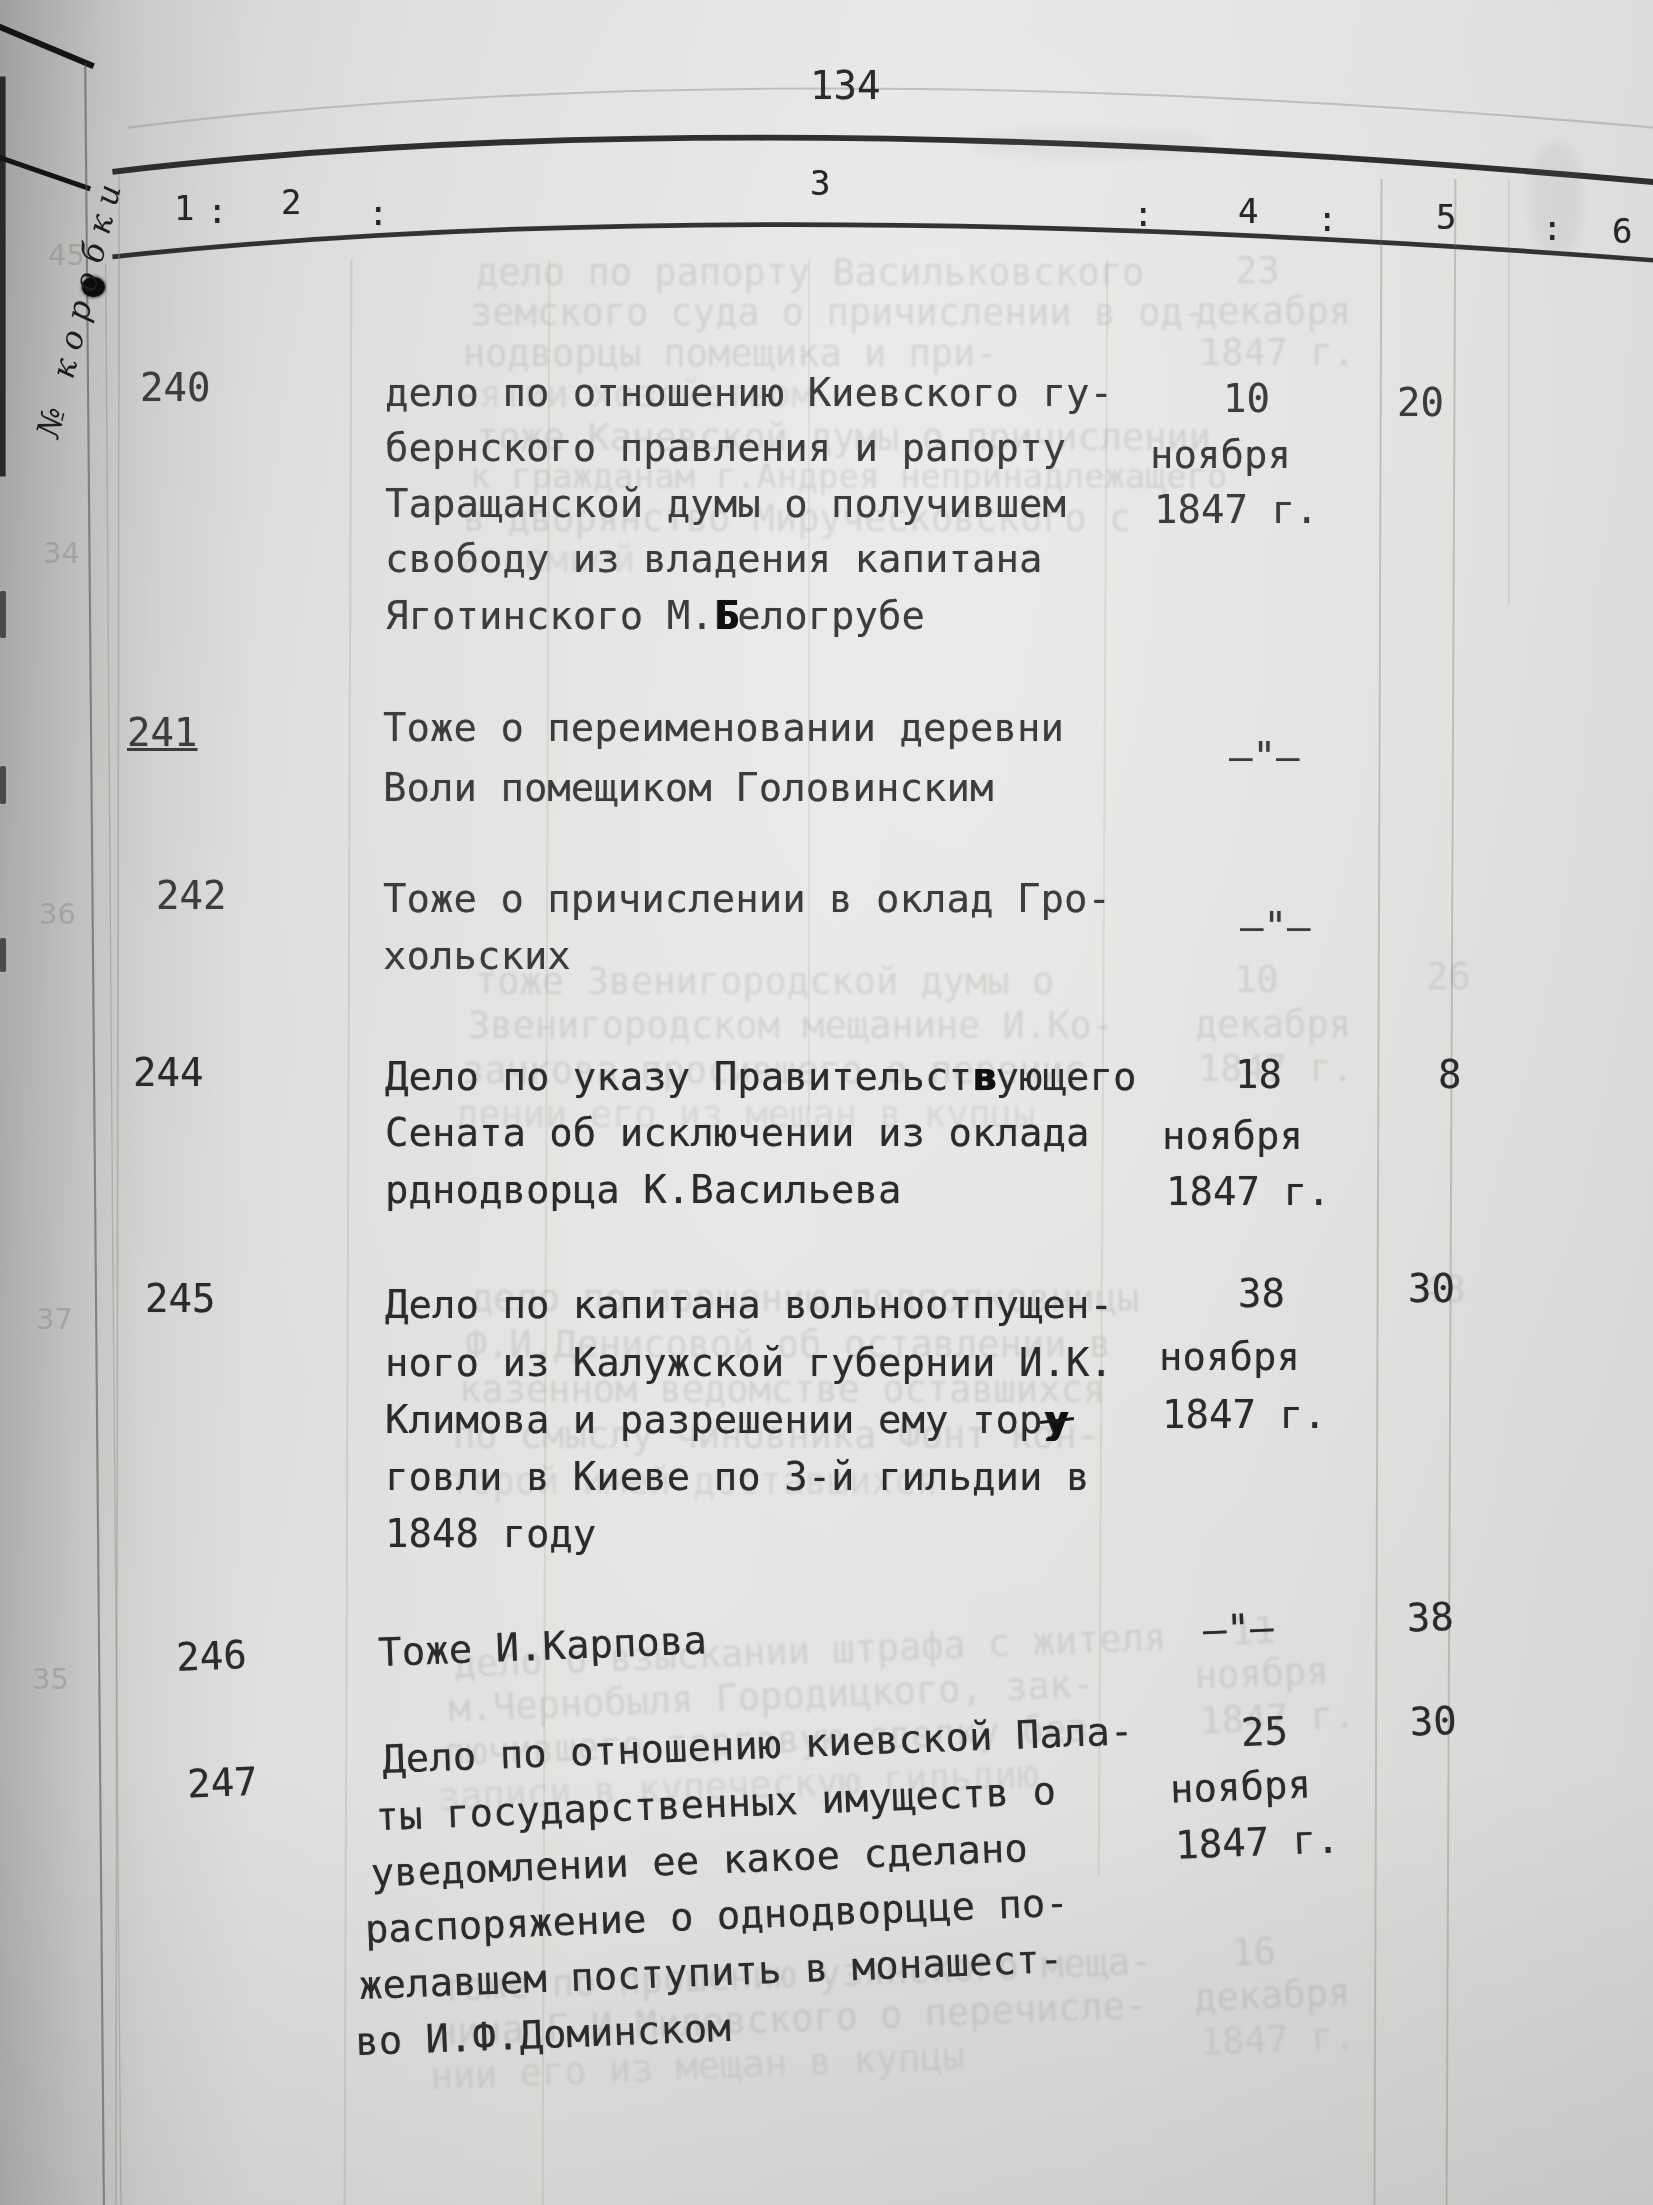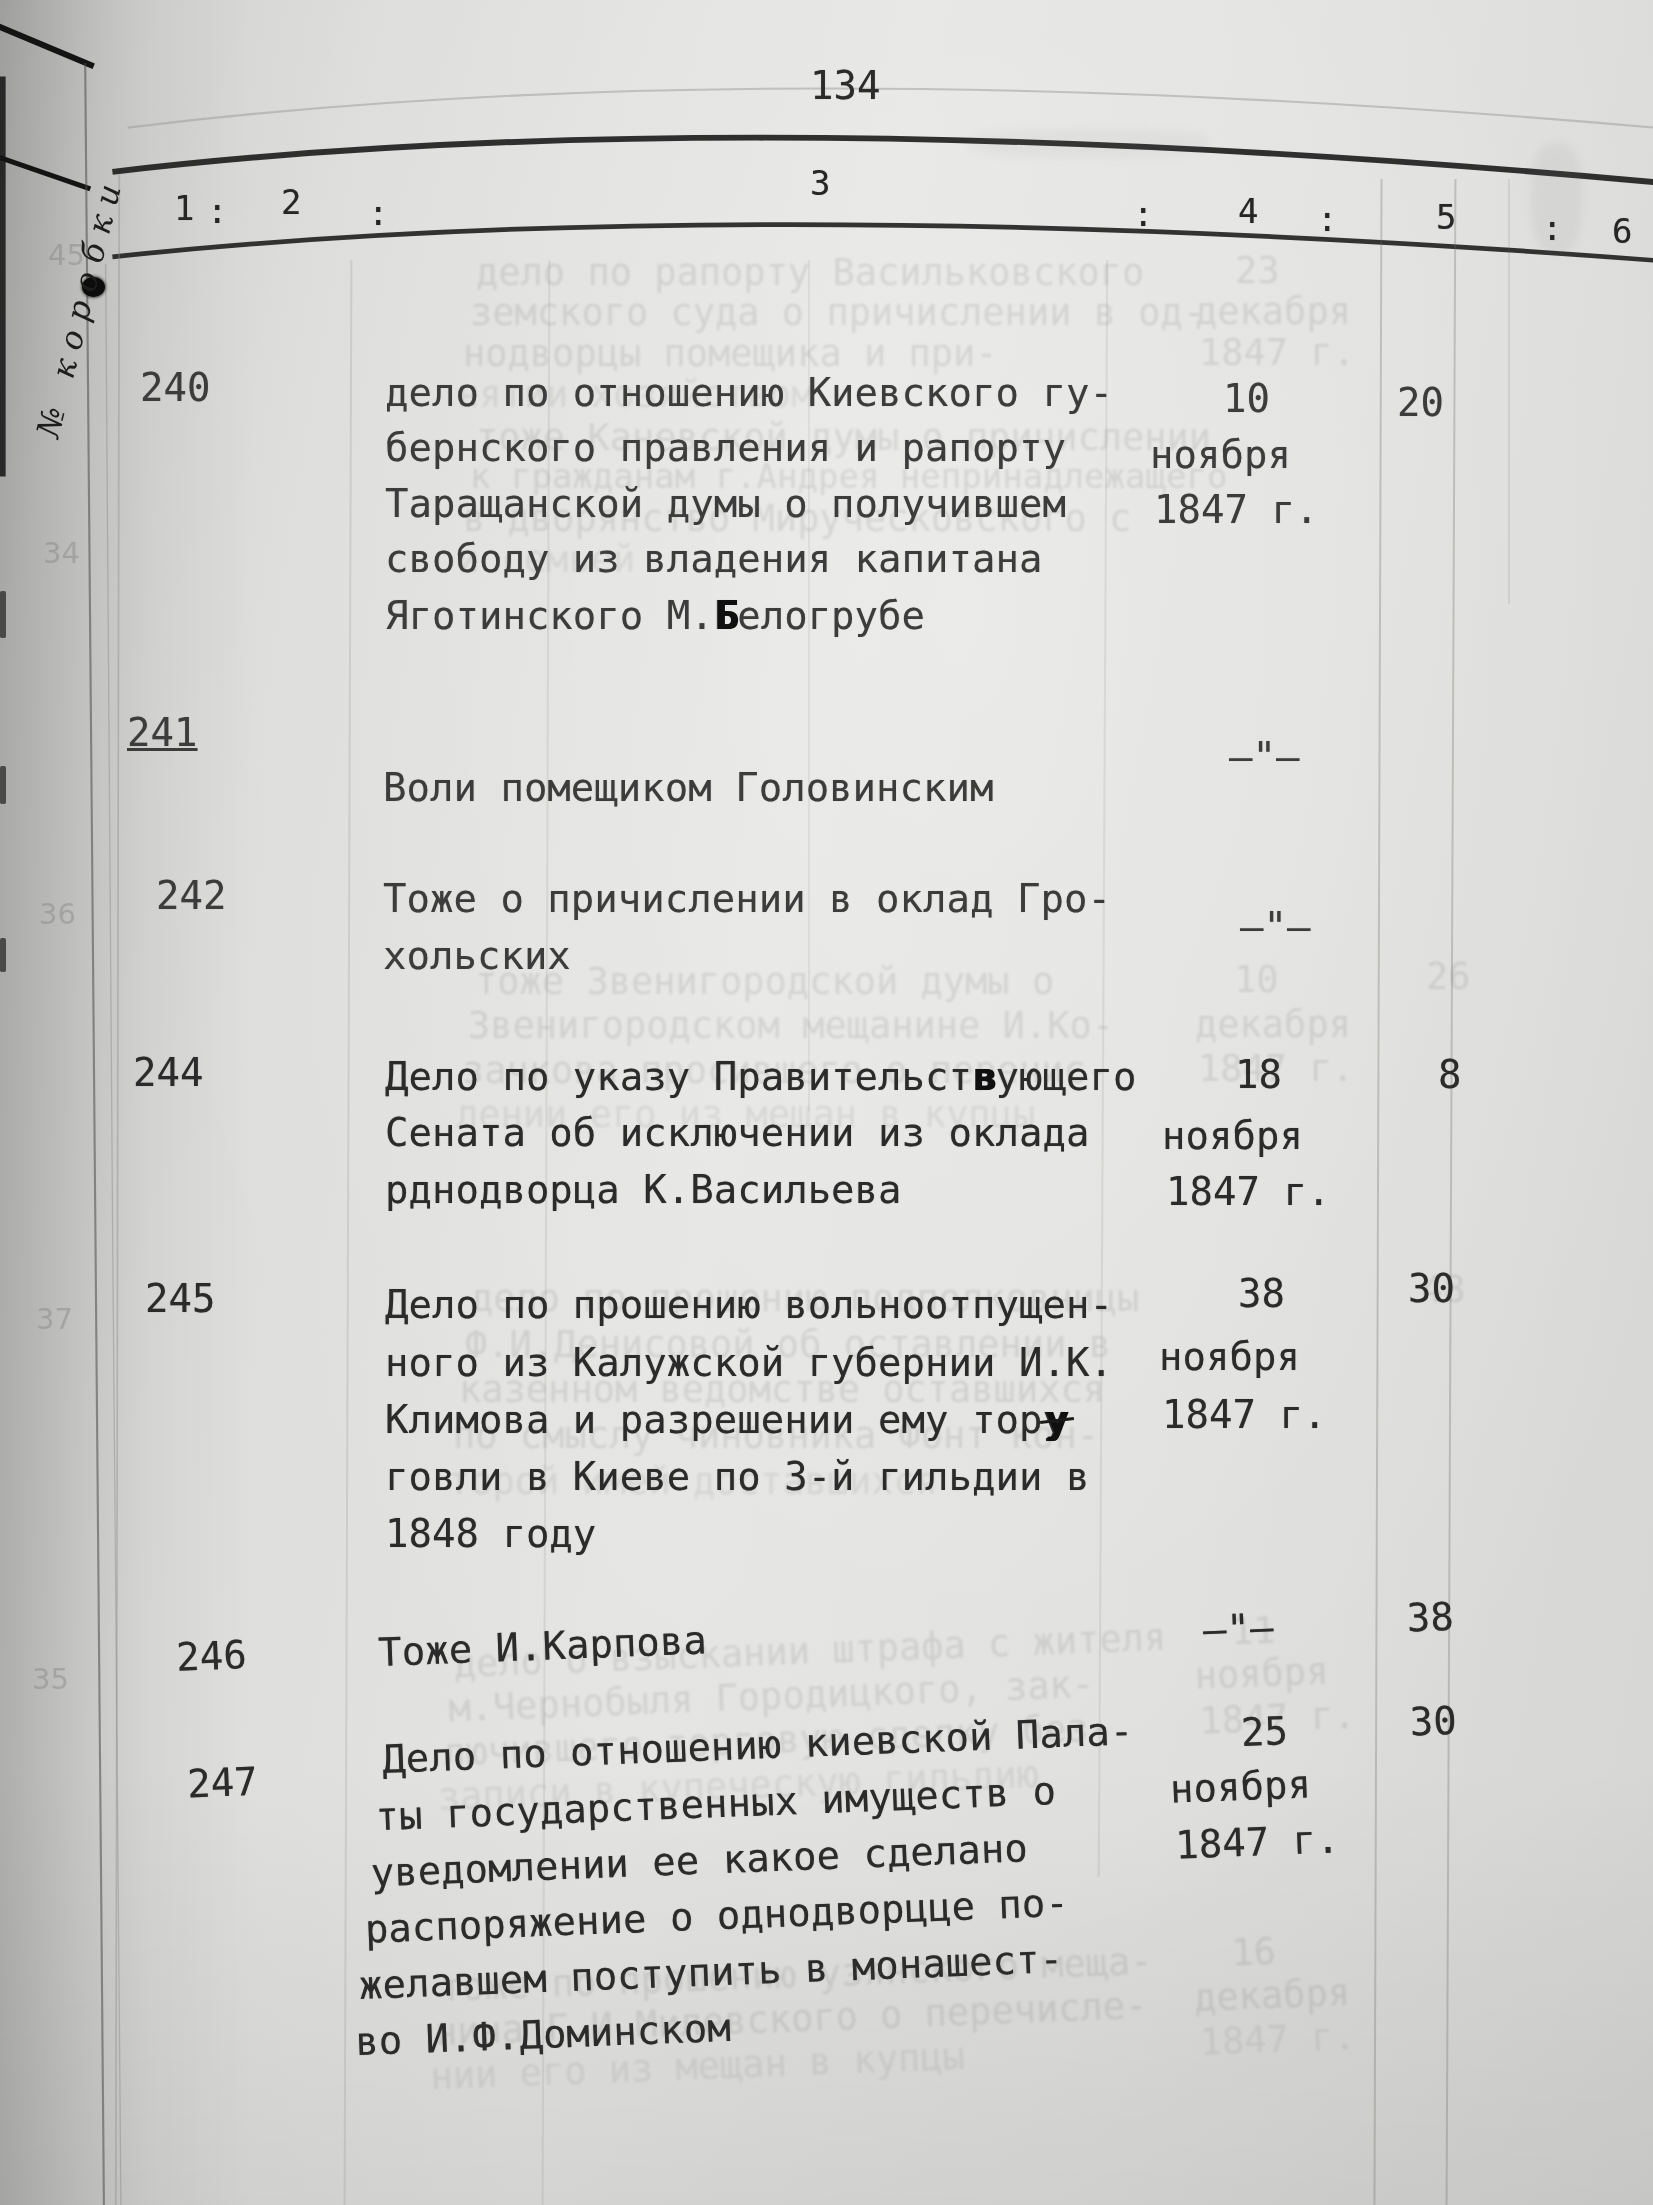--- a/index.html
+++ b/index.html
@@ -103,20 +103,21 @@
   <div class="t ink-light" style="left:385px;top:596px;">Яготинского М.Белогрубе</div>
   <div class="t ink-light" style="left:385px;top:539px;">свободу из владения капитана</div>
   <div class="overstrike" style="left:715px;top:596px;">Б</div>
 
   <div class="ghost" style="left:476px;top:419px;">тоже Каневской думы о причислении</div>
   <div class="ghost" style="left:470px;top:459px;font-size:34px;">к гражданам г.Андрея непринадлежащего</div>
   <div class="ghost" style="left:463px;top:500px;">в дворянство Мируческовского с</div>
   <div class="ghost ghost2" style="left:457px;top:541px;">и семьей</div>
 
   <div class="t ink-light" style="left:127px;top:713px;text-decoration:underline;">241</div>
+  <div class="t ink-light" style="left:383px;top:708px;">Тоже о переименовании деревни</div>
   <div class="t ink-light" style="left:1229px;top:737px;">—"—</div>
   <div class="t ink-light" style="left:383px;top:768px;text-align:center;">Воли помещиком Головинским</div>
 
   <div class="t ink-light" style="left:156px;top:876px;">242</div>
   <div class="t ink-light" style="left:383px;top:879px;">Тоже о причислении в оклад Гро-</div>
   <div class="t ink-light" style="left:1240px;top:907px;">—"—</div>
   <div class="t ink-light" style="left:383px;top:936px;">хольских</div>
 
   <div class="ghost" style="left:475px;top:963px;">тоже Звенигородской думы о</div>
   <div class="ghost" style="left:1234px;top:961px;">10</div>
@@ -138,21 +139,21 @@
   <div class="t" style="left:1166px;top:1172px;">1847 г.</div>
 
   <div class="ghost" style="left:471px;top:1280px;">дело по прошению подполковницы</div>
   <div class="ghost" style="left:1421px;top:1271px;">48</div>
   <div class="ghost" style="left:465px;top:1326px;">Ф.И.Денисовой об оставлении в</div>
   <div class="ghost" style="left:459px;top:1371px;">казенном ведомстве оставшихся</div>
   <div class="ghost" style="left:453px;top:1417px;">по смыслу чиновника Фонт кон-</div>
   <div class="ghost ghost2" style="left:448px;top:1463px;">торой имей доставшихся</div>
 
   <div class="t" style="left:145px;top:1279px;">245</div>
-  <div class="t" style="left:385px;top:1285px;">Дело по прошению вольноотпущен-</div>
+  <div class="t" style="left:385px;top:1285px;">Дело по капитана вольноотпущен-</div>
   <div class="t" style="left:1238px;top:1274px;">38</div>
   <div class="t" style="left:1408px;top:1269px;">30</div>
   <div class="t" style="left:385px;top:1343px;">ного из Калужской губернии И.К.</div>
   <div class="t" style="left:1159px;top:1337px;">ноября</div>
   <div class="t" style="left:385px;top:1400px;">Климова и разрешении ему тору</div>
   <div class="overstrike" style="left:1045px;top:1400px;">у</div>
   <div class="strikebar" style="left:1040px;top:1419px;width:34px;"></div>
   <div class="t" style="left:1162px;top:1395px;">1847 г.</div>
   <div class="t" style="left:385px;top:1457px;">говли в Киеве по 3-й гильдии в</div>
   <div class="t" style="left:385px;top:1514px;">1848 году</div>

